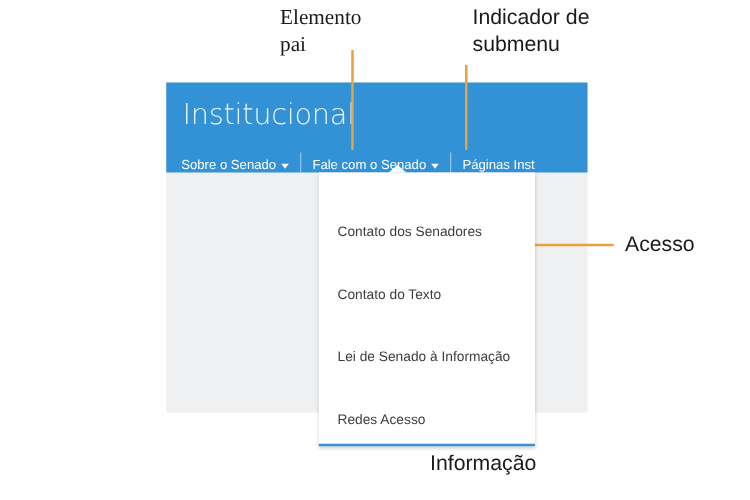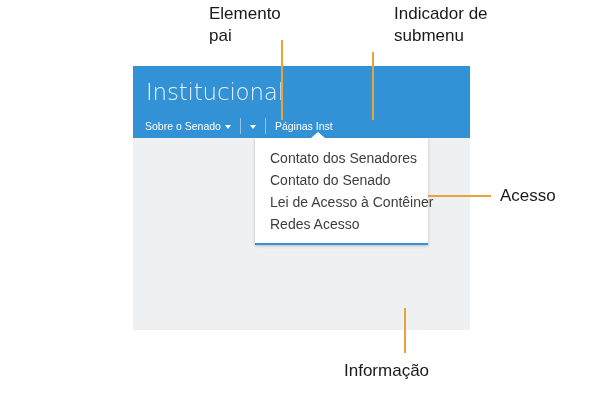--- a/index.html
+++ b/index.html
@@ -49,21 +49,21 @@
     line-height: 28px;
     white-space: nowrap;
   }
   .nav-bar {
     position: absolute;
     left: 0;
     top: 48px;
     width: 337px;
     height: 24px;
     display: flex;
-    align-items: center;
+    align-items: flex-end;
     white-space: nowrap;
     overflow: hidden;
   }
   .nav-item {
     display: flex;
     align-items: center;
     gap: 4px;
     color: #ffffff;
     font-size: 10.5px;
     line-height: 12px;
@@ -105,26 +105,27 @@
     position: absolute;
     left: 56px;
     top: -6px;
     width: 0;
     height: 0;
     border-left: 7px solid transparent;
     border-right: 7px solid transparent;
     border-bottom: 6px solid #ffffff;
   }
   .dd-item {
-    font-size: 14px;
+    font-size: 11px;
     line-height: 13px;
     color: #3d3d3d;
     padding: 4.6px 0 4.6px 15px;
     white-space: nowrap;
     cursor: pointer;
+    margin-top: 28px;
   }
 
   
   .anno-label {
     position: absolute;
     font-family: "Liberation Sans", sans-serif;
     font-size: 17px;
     line-height: 22px;
     color: #1a1a1a;
     white-space: pre-line;
@@ -133,22 +134,22 @@
     position: absolute;
     width: 2px;
     background: #e8a33d;
   }
   .lead-h {
     position: absolute;
     height: 2px;
     background: #e8a33d;
   }
 
-  #anno-elemento-pai      { left: 209px; top: 3px;  width: 120px; }
-  #anno-indicador         { left: 394px; top: 3px;  width: 150px; }
+  #anno-elemento-pai      { left: 224px; top: 3px;  width: 120px; font-family: Liberation Serif, serif; }
+  #anno-indicador         { left: 378px; top: 3px;  width: 150px; }
   #anno-texto             { left: 500px; top: 185px; }
   #anno-conteiner         { left: 344px; top: 360px; }
 
   #lead-elemento-pai { left: 281px; top: 40px;  height: 80px; }
   #lead-indicador    { left: 372px; top: 52px;  height: 68px; }
   #lead-texto        { left: 405px; top: 195px; width: 86px; }
   #lead-conteiner    { left: 404px; top: 308px; height: 45px; }
 </style>
 </head>
 <body>
@@ -163,38 +164,39 @@
       <div class="nav-bar">
 
         <div class="nav-item">
           <span>Sobre o Senado</span>
           <span class="caret-down"></span>
         </div>
 
         <div class="nav-sep"></div>
 
         <div class="nav-item">
+          <span>Fale com o Senado</span>
           <span class="caret-down"></span>
         </div>
 
         <div class="nav-sep"></div>
 
         <div class="nav-item">
           <span>Páginas Inst</span>
         </div>
 
       </div>
     </div>
 
     <div class="dropdown">
       <div class="dropdown-arrow"></div>
 
       <div class="dd-item">Contato dos Senadores</div>
-      <div class="dd-item">Contato do Senado</div>
-      <div class="dd-item">Lei de Acesso à Contêiner</div>
+      <div class="dd-item">Contato do Texto</div>
+      <div class="dd-item">Lei de Senado à Informação</div>
       <div class="dd-item">Redes Acesso</div>
     </div>
 
   </div>
 
   <div class="lead-v" id="lead-elemento-pai"></div>
   <div class="lead-v" id="lead-indicador"></div>
   <div class="lead-h" id="lead-texto"></div>
   <div class="lead-v" id="lead-conteiner"></div>
 

